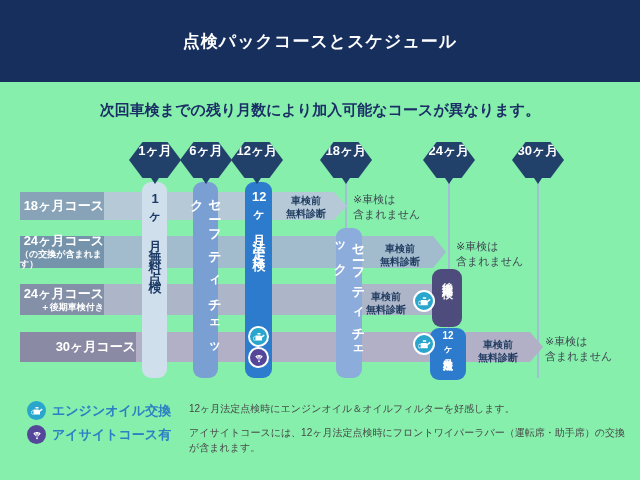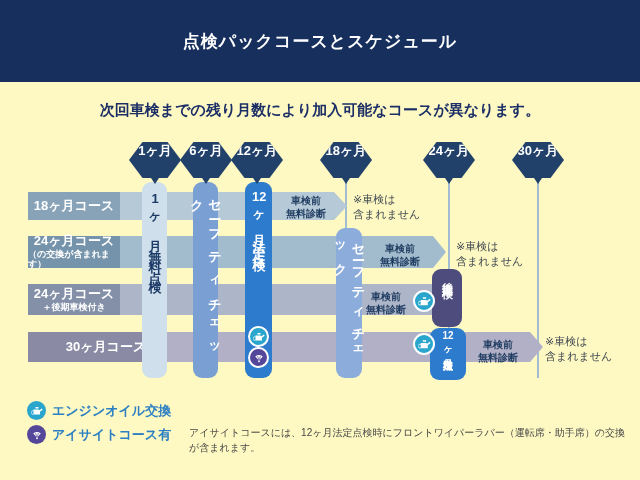--- a/index.html
+++ b/index.html
@@ -1,38 +1,38 @@
 <!DOCTYPE html>
 <html><head>
 <meta charset="utf-8">
 <style>
   html,body{margin:0;padding:0;background:#fff;}
-  #page{position:relative;width:640px;height:480px;background:#fef9c3;overflow:hidden;
+  #page{position:relative;width:640px;height:480px;background:#86efac;overflow:hidden;
         font-family:"Liberation Sans","DejaVu Sans",sans-serif;}
   
   .banner{position:absolute;left:0;top:0;width:640px;height:82px;background:#172f5d;
           display:flex;align-items:center;justify-content:center;}
   .banner h1{margin:0;color:#ffffff;font-size:17px;font-weight:bold;letter-spacing:1px;}
   .subtitle{position:absolute;left:0;top:101px;width:640px;text-align:center;
             color:#1b2e66;font-size:15px;font-weight:bold;}
   
   .gline{position:absolute;top:178px;width:2px;height:200px;background:#a3bed3;}
   
   .marker{position:absolute;top:142px;width:52px;height:36px;background:#21416b;
           clip-path:polygon(26% 0,74% 0,100% 50%,74% 100%,26% 100%,0 50%);
           display:flex;justify-content:center;
           color:#fff;font-size:13px;font-weight:bold;}
   .mtail{position:absolute;top:175px;width:0;height:0;
          border-left:6px solid transparent;border-right:6px solid transparent;
          border-top:9px solid #21416b;}
   
   .rowbody{position:absolute;left:30px;}
   .rowtip{position:absolute;width:0;height:0;}
-  .rowlabel{position:absolute;left:28px;width:92px;display:flex;flex-direction:column;
-            align-items:center;justify-content:center;color:#fff;line-height:1.15;}
+  .rowlabel{position:absolute;left:20px;width:84px;display:flex;flex-direction:column;
+            align-items:flex-end;justify-content:center;color:#fff;line-height:1.15;}
   .rowlabel .main{font-size:13px;font-weight:bold;}
   .rowlabel .sub{font-size:9px;font-weight:bold;}
   
   .note{position:absolute;width:64px;text-align:center;color:#1d3a5f;
         font-size:10px;font-weight:bold;line-height:12.5px;}
   .excl{position:absolute;color:#3e4750;font-size:11px;line-height:14.5px;}
   
   .vcol{position:absolute;border-radius:9px;display:flex;justify-content:center;}
   .vlabel{writing-mode:vertical-rl;text-orientation:upright;font-weight:bold;}
   .tcy{text-combine-upright:all;}
@@ -184,20 +184,21 @@
     </div>
   <div class="mtail" style="left:532px;"></div>
 
   <div class="cicon oil" style="left:27px;top:401px;width:19px;height:19px;">
     <svg width="12" height="12" viewBox="0 0 24 24">
       <path fill="#fff" d="M9 4h6v3H9z M5 9h10l2 1.5 4.5-3.5 1.8 2.4-5.3 4.1V19H5z"></path>
       <path d="M5 12a3.4 3.4 0 1 0 0 6" stroke="#fff" stroke-width="1.6" fill="none"></path>
     </svg>
   </div>
   <div class="leg-label" style="top:402px;">エンジンオイル交換</div>
+  <div class="leg-desc" style="top:401px;width:440px;">12ヶ月法定点検時にエンジンオイル＆オイルフィルターを好感します。</div>
 
   <div class="cicon wiper" style="left:27px;top:425px;width:19px;height:19px;">
     <svg width="12" height="12" viewBox="0 0 24 24">
       <path fill="#fff" d="M12 17 L4.5 9 A11 11 0 0 1 19.5 9 Z"></path>
       <path d="M12 17 L9 7.5 M12 17 L15 7.5" stroke="#54479a" stroke-width="1.3"></path>
       <circle cx="12" cy="18.5" r="1.8" fill="#fff"></circle>
     </svg>
   </div>
   <div class="leg-label" style="top:426px;">アイサイトコース有</div>
   <div class="leg-desc" style="top:425px;width:440px;">アイサイトコースには、12ヶ月法定点検時にフロントワイパーラバー（運転席・助手席）の交換が含まれます。</div>

